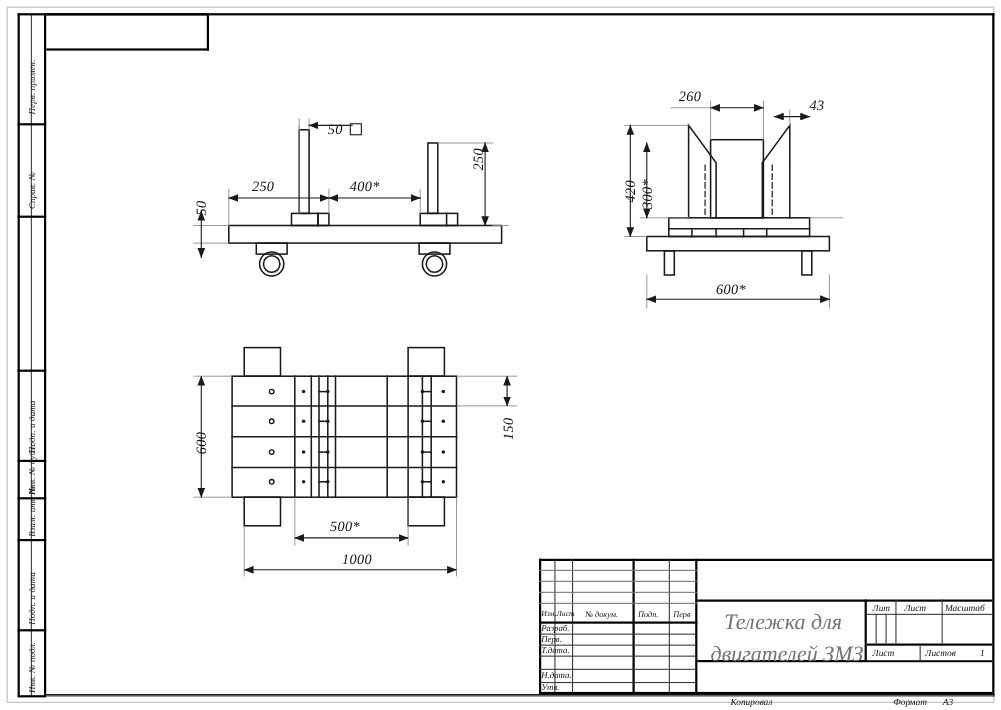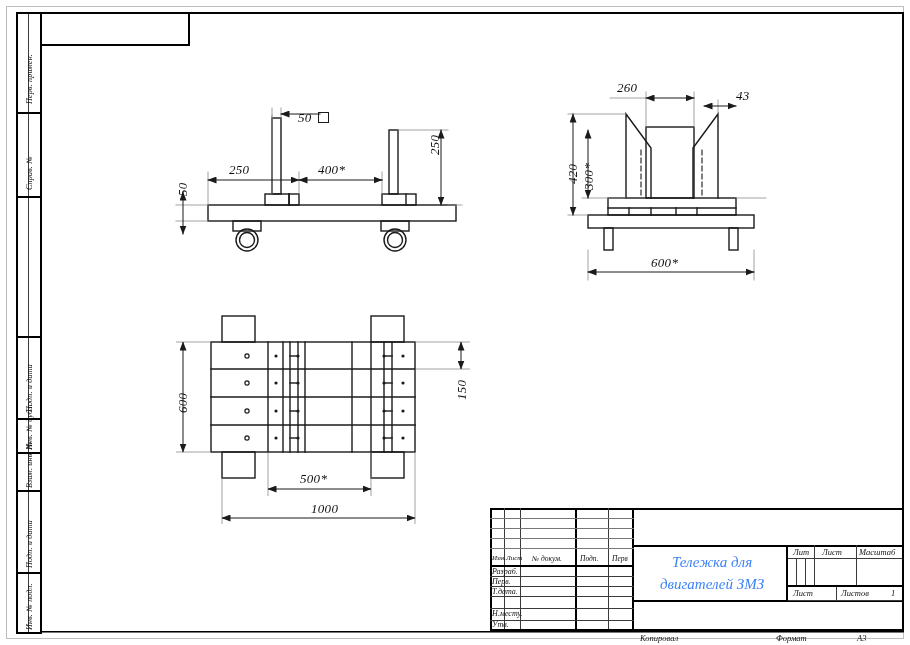--- a/index.html
+++ b/index.html
@@ -78,22 +78,22 @@
     font-style: italic;
     font-size: 15px;
     color: #111;
     line-height: 1.35;
     white-space: pre;
   }
   .title-main {
     position: absolute;
     font-family: "Liberation Serif", serif;
     font-style: italic;
-    font-size: 15px;
-    color: #3b82f6;
+    font-size: 20px;
+    color: #737373;
     line-height: 1.45;
     white-space: pre;
     text-align: center;
   }
   svg.ov {
     position: absolute;
     left: 0;
     top: 0;
     width: 910px;
     height: 645px;
@@ -382,31 +382,31 @@
 
   <div class="tb" style="left:492px; top:555px; font-size:7px;">Изм.</div>
   <div class="tb" style="left:506px; top:555px; font-size:7px;">Лист</div>
   <div class="tb" style="left:532px; top:555px; font-size:7.5px;">№ докум.</div>
   <div class="tb" style="left:580px; top:555px; font-size:7.5px;">Подп.</div>
   <div class="tb" style="left:612px; top:555px; font-size:7.5px;">Перв</div>
 
   <div class="tb" style="left:492px; top:568px; font-size:8px;">Разраб.</div>
   <div class="tb" style="left:492px; top:578px; font-size:8px;">Перв.</div>
   <div class="tb" style="left:492px; top:588px; font-size:8px;">Т.дата.</div>
-  <div class="tb" style="left:492px; top:610px; font-size:8px;">Н.месту.</div>
+  <div class="tb" style="left:492px; top:610px; font-size:8px;">Н.дата.</div>
   <div class="tb" style="left:492px; top:621px; font-size:8px;">Утв.</div>
 
   <div class="title-main" style="left:646px; top:552px; width:132px;">Тележка для
 двигателей ЗМЗ</div>
 
   <div class="tb" style="left:793px; top:548px; font-size:8.5px;">Лит</div>
   <div class="tb" style="left:822px; top:548px; font-size:8.5px;">Лист</div>
   <div class="tb" style="left:859px; top:548px; font-size:8.5px;">Масштаб</div>
   <div class="tb" style="left:793px; top:589px; font-size:8.5px;">Лист</div>
   <div class="tb" style="left:841px; top:589px; font-size:8.5px;">Листов</div>
   <div class="tb" style="left:891px; top:589px; font-size:8.5px;">1</div>
 
   <div class="ln hl lite" style="left:42px; top:632px; width:862px; height:1px;"></div>
-  <div class="tb" style="left:640px; top:634px; font-size:8.5px;">Копировал</div>
-  <div class="tb" style="left:776px; top:634px; font-size:8.5px;">Формат</div>
+  <div class="tb" style="left:664px; top:634px; font-size:8.5px;">Копировал</div>
+  <div class="tb" style="left:812px; top:634px; font-size:8.5px;">Формат</div>
   <div class="tb" style="left:857px; top:634px; font-size:8.5px;">A3</div>
 
 </div>
 
 </body></html>

